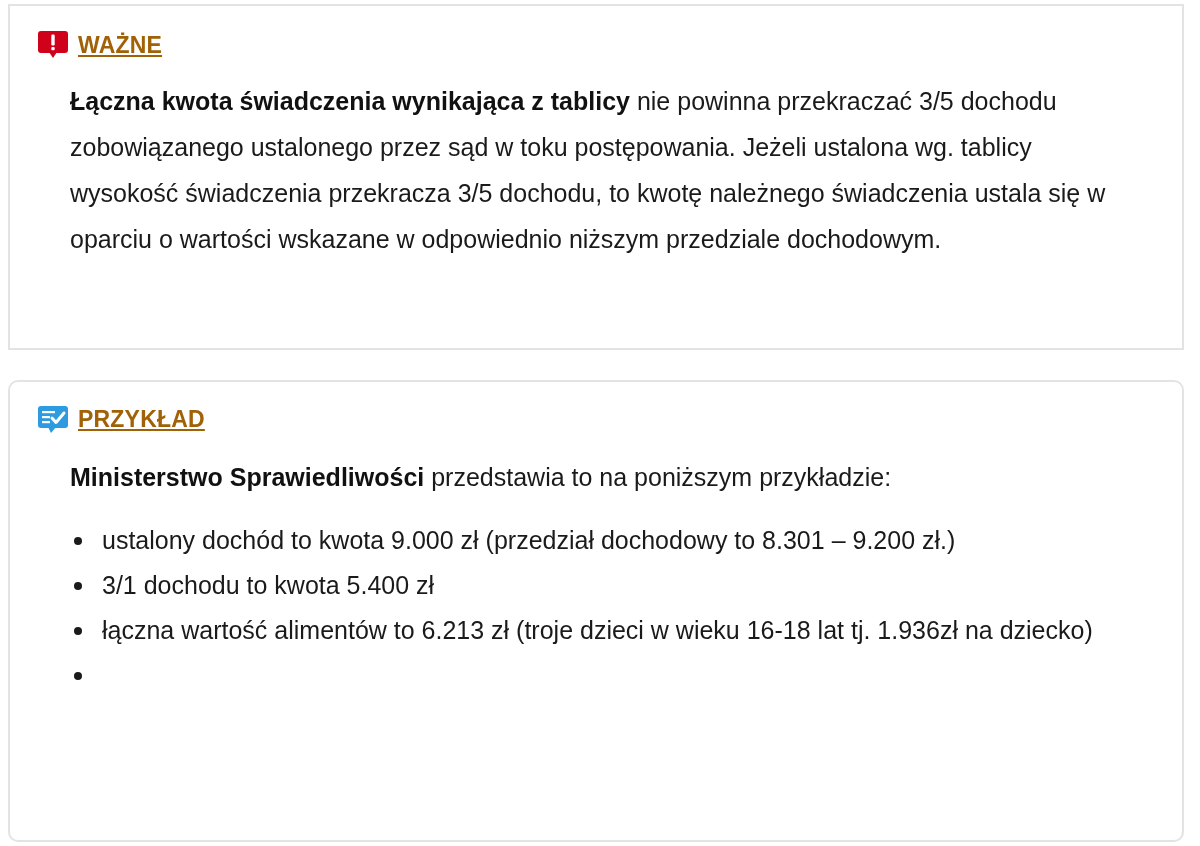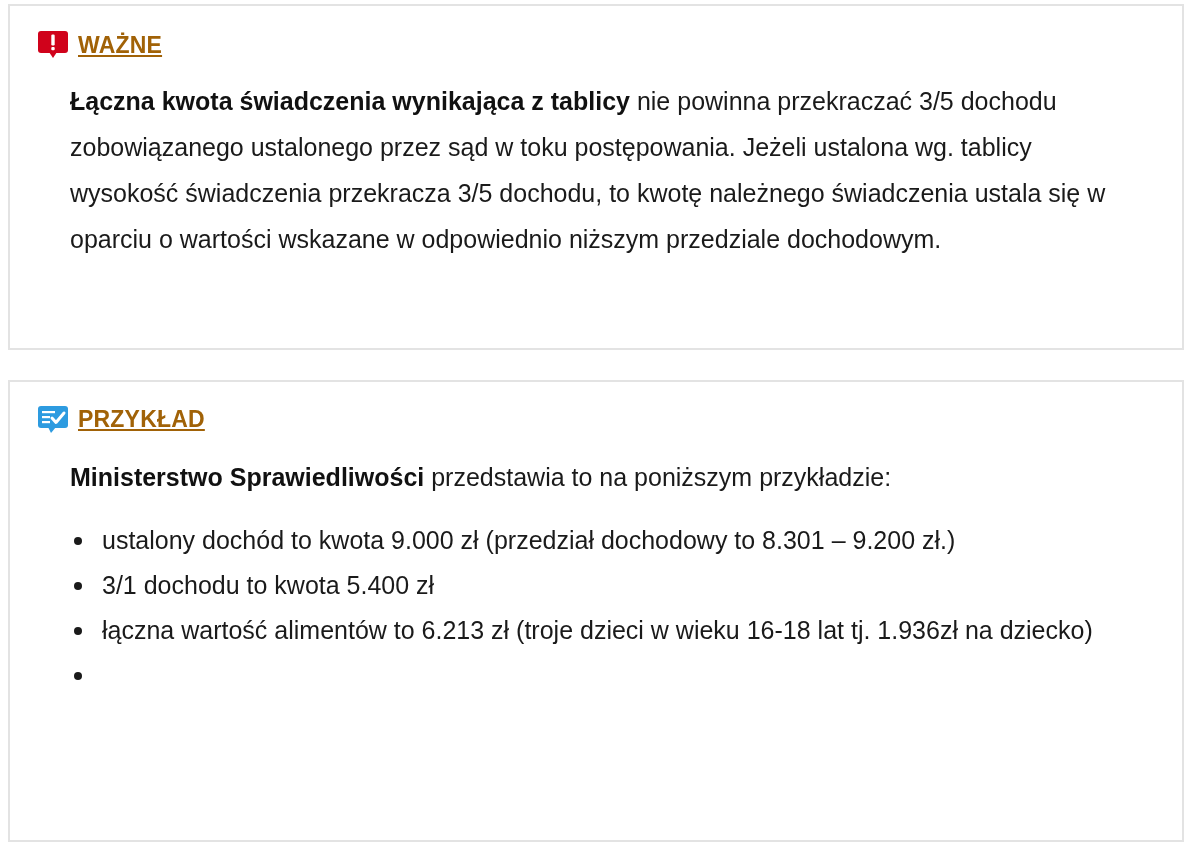--- a/index.html
+++ b/index.html
@@ -23,20 +23,21 @@
       border: 2px solid #e3e3e3;
       background: #ffffff;
     }
     .box-important {
       top: 4px;
       height: 346px;
     }
     .box-example {
       top: 380px;
       height: 462px;
+      border-radius: 10px;
     }
     .box-header {
       position: absolute;
       left: 26px;
       display: flex;
       align-items: center;
       gap: 8px;
     }
     .box-important .box-header { top: 22px; }
     .box-example .box-header { top: 20px; }

